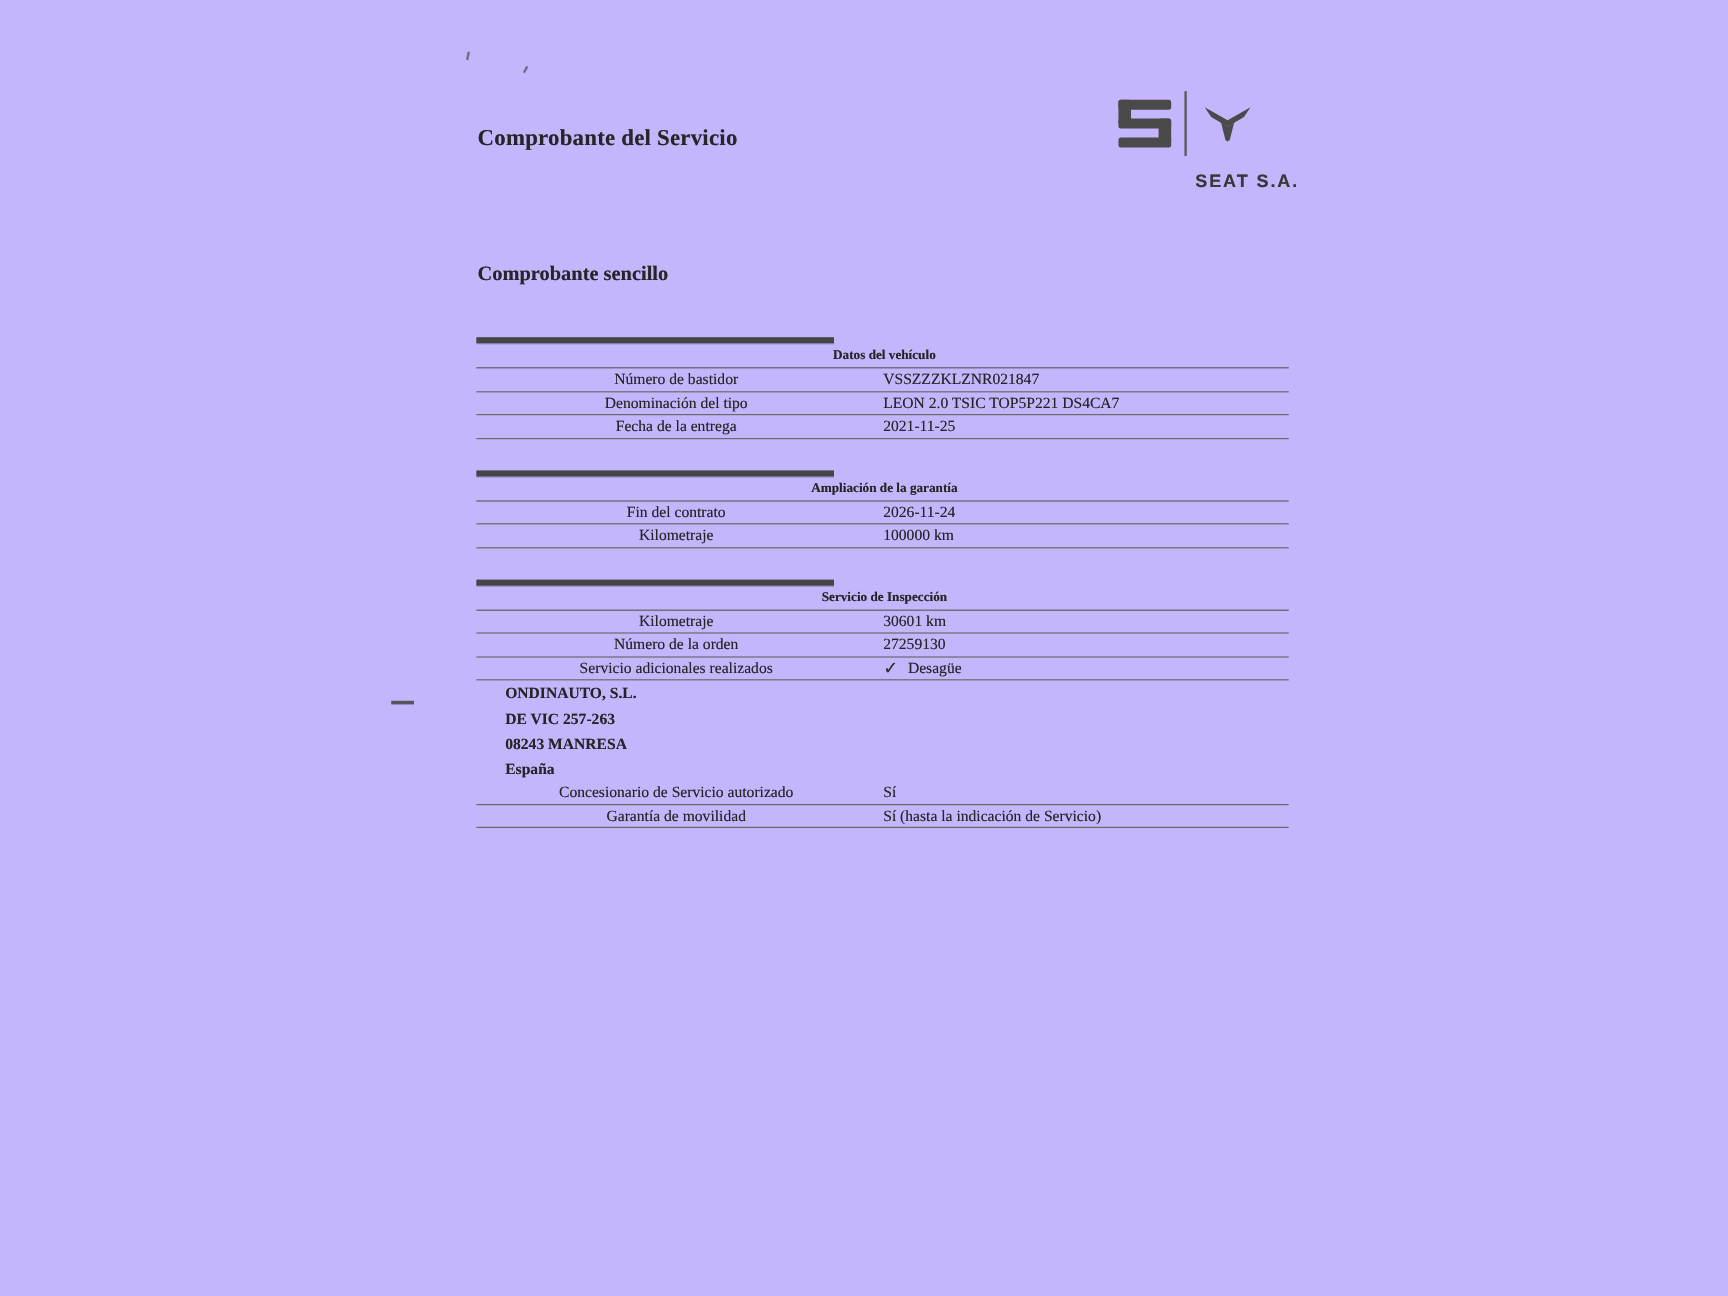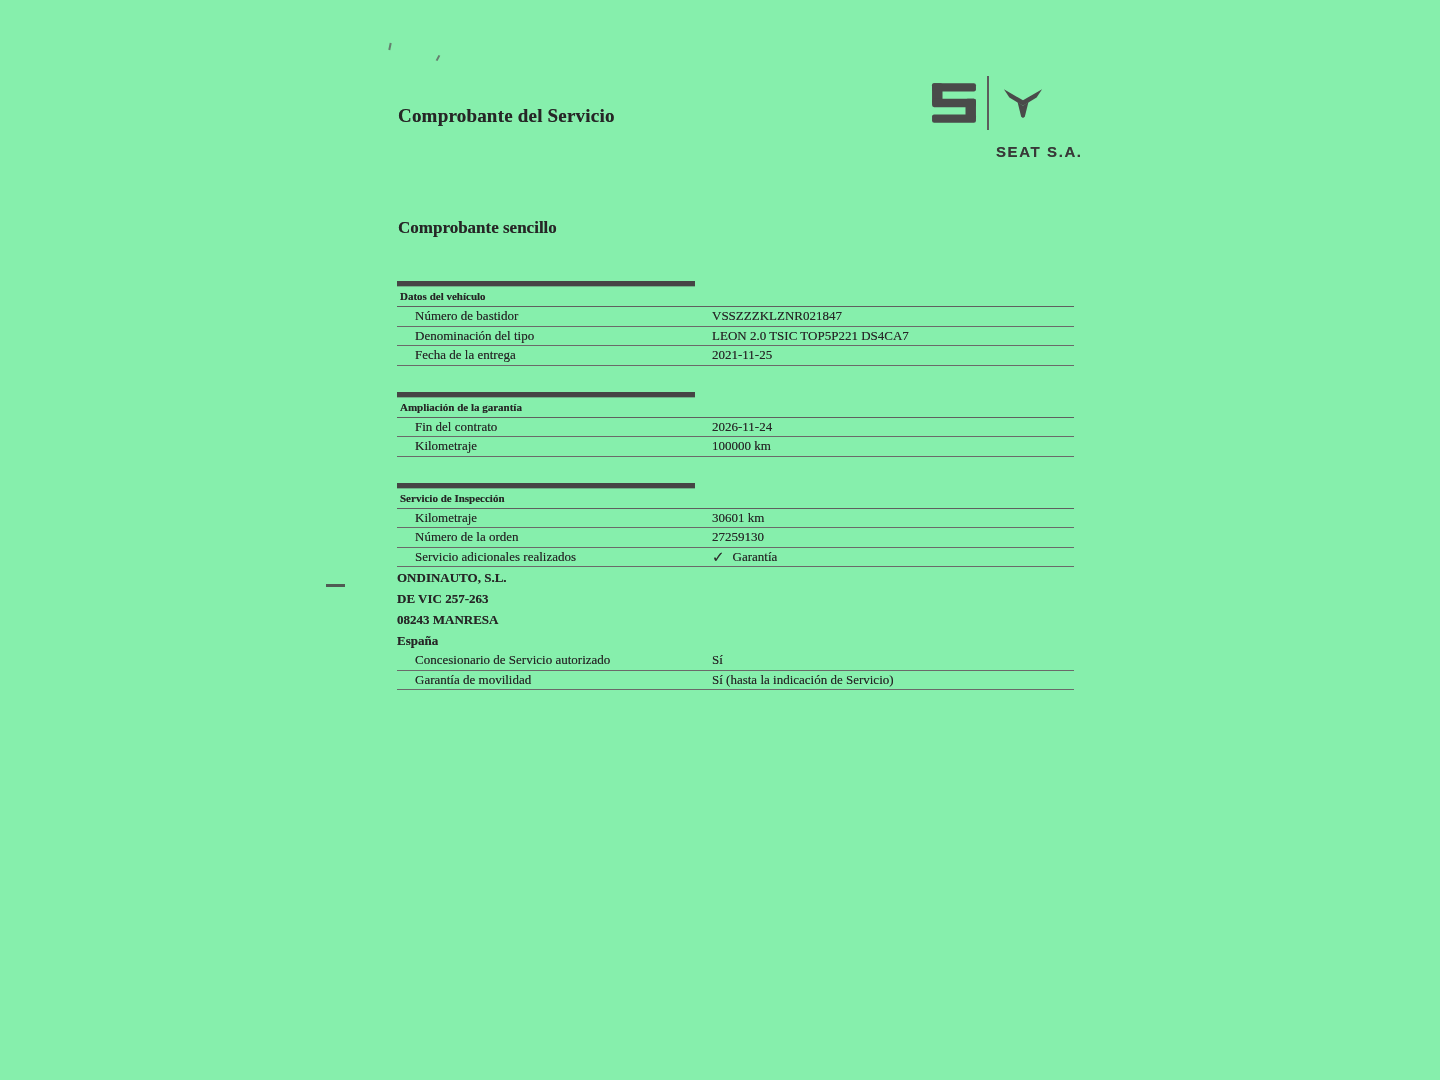--- a/index.html
+++ b/index.html
@@ -1,25 +1,26 @@
 <!DOCTYPE html>
 <html><head>
 <meta charset="utf-8">
 <style>
   * { box-sizing: border-box; margin: 0; padding: 0; }
   html, body { background: #ffffff; }
   .page {
     position: relative;
     width: 1440px;
     height: 1080px;
-    background: #86efac;
+    background: #c4b5fd;
     overflow: hidden;
     font-family: "Liberation Serif", serif;
     color: #262626;
     text-shadow: 0 0 0.45px rgba(45,45,45,0.55);
+    text-align: center;
   }
 
   
   .artifact { position: absolute; background: #5a5a5a; opacity: 0.75; }
   .artifact-tick  { left: 389px; top: 43px;  width: 2px;  height: 7px;  transform: rotate(12deg); }
   .artifact-comma { left: 437px; top: 55px;  width: 2px;  height: 6px;  transform: rotate(28deg); }
   .artifact-dash  { left: 326px; top: 584px; width: 19px; height: 2.5px; opacity: 0.9; background:#4a4a4a; }
 
   
   .doc-title {
@@ -54,21 +55,21 @@
     height: 18px; padding-left: 3px; padding-top: 1px;
     font-size: 11px; font-weight: bold;
     border-bottom: 1.6px solid #5f5f5f;
   }
   .row {
     display: flex; align-items: center; height: 19.5px;
     border-bottom: 1.6px solid #6a6a6a;
     font-size: 13px;
   }
   .row-label { width: 315px; padding-left: 18px; flex-shrink: 0; }
-  .row-value { display: flex; align-items: center; }
+  .row-value { display: flex; align-items: center; margin-left: 24px; }
   .check-glyph {
     font-family: "DejaVu Sans", sans-serif;
     font-size: 15px; font-weight: bold; margin-right: 8px; color: #2e2e2e;
   }
   .row-multi { height: auto; border-bottom: none; align-items: flex-start; }
   .row-multi .row-label { line-height: 21px; }
   .value-lines .vline { height: 21px; display: flex; align-items: center; font-weight: bold; }
 </style>
 </head>
 <body>
@@ -143,21 +144,21 @@
         <div class="row-value">30601 km</div>
       </div>
       <div class="row">
         <div class="row-label">Número de la orden</div>
         <div class="row-value">27259130</div>
       </div>
       <div class="row">
         <div class="row-label">Servicio adicionales realizados</div>
         <div class="row-value">
           <span class="check-glyph">✓</span>
-          <span>Garantía</span>
+          <span>Desagüe</span>
         </div>
       </div>
       <div class="row row-multi">
         <div class="row-value value-lines" style="display:block;">
           <div class="vline">ONDINAUTO, S.L.</div>
           <div class="vline">DE VIC 257-263</div>
           <div class="vline">08243 MANRESA</div>
           <div class="vline">España</div>
         </div>
       </div>

